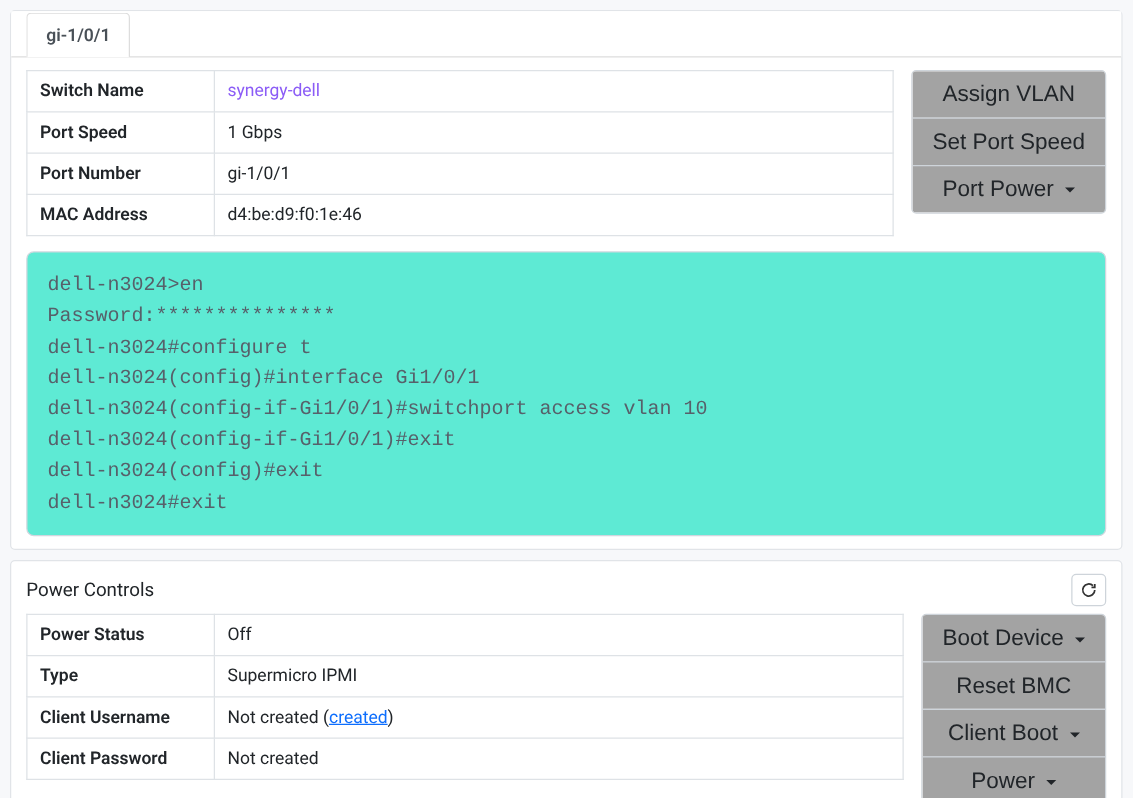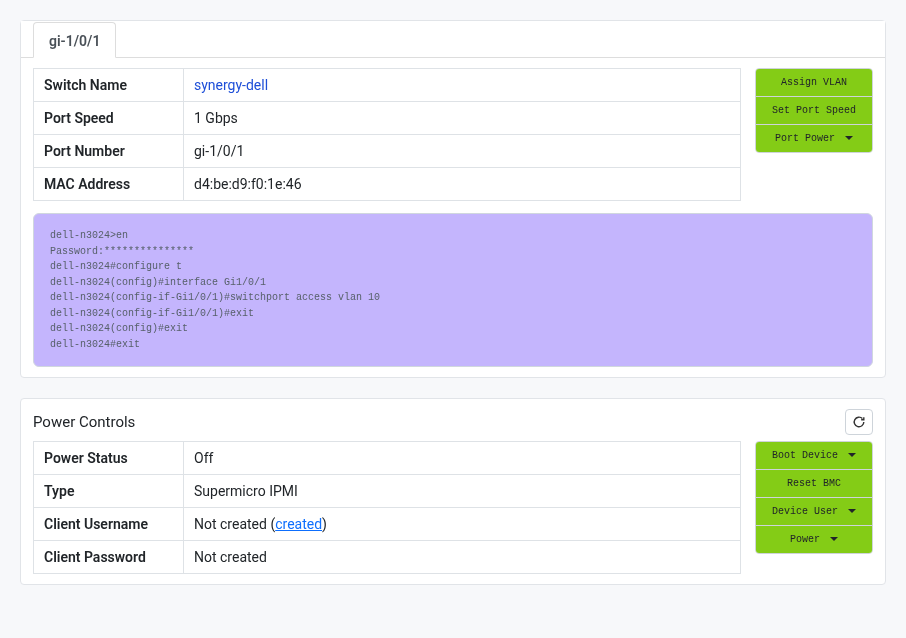--- a/index.html
+++ b/index.html
@@ -8,21 +8,21 @@
     padding: 0;
     font-family: -apple-system, BlinkMacSystemFont, "Segoe UI", Roboto, "Helvetica Neue", Arial, sans-serif;
     font-size: 14px;
     color: #212529;
     background: #f7f8fa;
   }
   .panel {
     background: #fff;
     border: 1px solid #e1e4e8;
     border-radius: 4px;
-    margin: 20px;
+    margin: 8px;
   }
   .panel-body {
     padding: 10px 12px;
   }
   
   .tab-row {
     border-bottom: 1px solid #ddd;
     padding: 0 12px;
     background: #fff;
   }
@@ -49,29 +49,29 @@
   .btn-col {
     flex: 0 0 auto;
     display: flex;
     flex-direction: column;
     border: 1px solid #ced4da;
     border-radius: 4px;
     overflow: hidden;
   }
   .btn-col .btn + .btn { border-top: 1px solid #ced4da; }
   .btn {
-    background: #84cc16;
+    background: #a3a3a3;
     border: none;
     padding: 8px 16px;
-    font-size: 10px;
+    font-size: 18px;
     color: #212529;
     cursor: pointer;
     text-align: center;
     white-space: nowrap;
-    font-family: Liberation Mono, monospace;
+    font-family: Liberation Sans, sans-serif;
   }
   .caret {
     display: inline-block;
     width: 0; height: 0;
     margin-left: 4px;
     vertical-align: middle;
     border-top: 4px solid #212529;
     border-right: 4px solid transparent;
     border-left: 4px solid transparent;
   }
@@ -85,30 +85,30 @@
     padding: 8px 10px;
     text-align: left;
     vertical-align: middle;
     font-size: 14px;
   }
   table.kv th {
     width: 150px;
     font-weight: 600;
     background: #fff;
   }
-  a.link { color: #1d4ed8; text-decoration: none; }
+  a.link { color: #8b5cf6; text-decoration: none; }
   
   pre.terminal {
-    background: #c4b5fd;
+    background: #5eead4;
     border: 1px solid #d0d7de;
     border-radius: 6px;
     padding: 14px 16px;
     margin: 12px 0 0 0;
     font-family: "SFMono-Regular", Consolas, "Liberation Mono", Menlo, monospace;
-    font-size: 10px;
+    font-size: 16px;
     line-height: 1.55;
     color: #57606a;
     white-space: pre;
     overflow-x: auto;
   }
   
   .panel-header {
     display: flex;
     justify-content: space-between;
     align-items: center;
@@ -236,21 +236,21 @@
 
       <div class="btn-col">
         <button class="btn">
           <span>Boot Device</span>
           <span class="caret"></span>
         </button>
         <button class="btn">
           <span>Reset BMC</span>
         </button>
         <button class="btn">
-          <span>Device User</span>
+          <span>Client Boot</span>
           <span class="caret"></span>
         </button>
         <button class="btn">
           <span>Power</span>
           <span class="caret"></span>
         </button>
       </div>
     </div>
   </div>
 </div>

